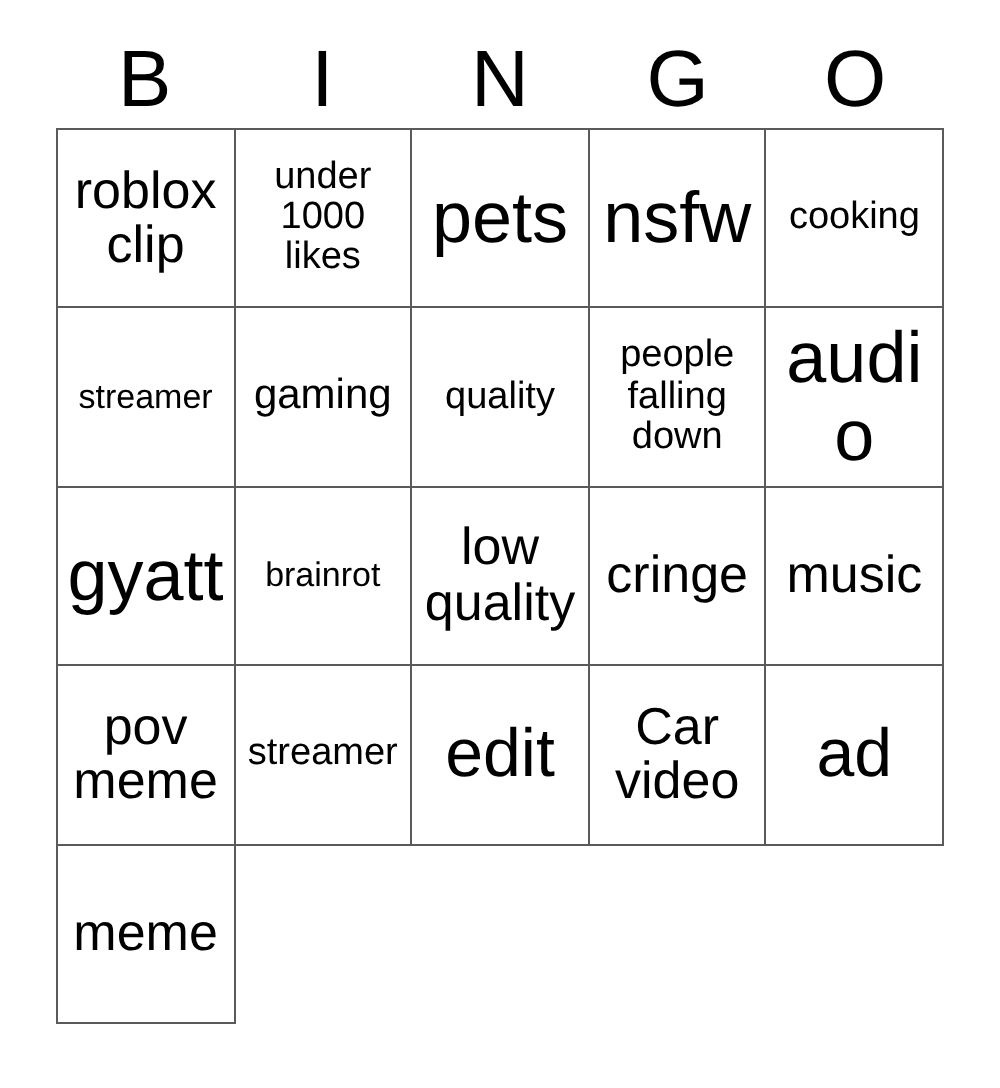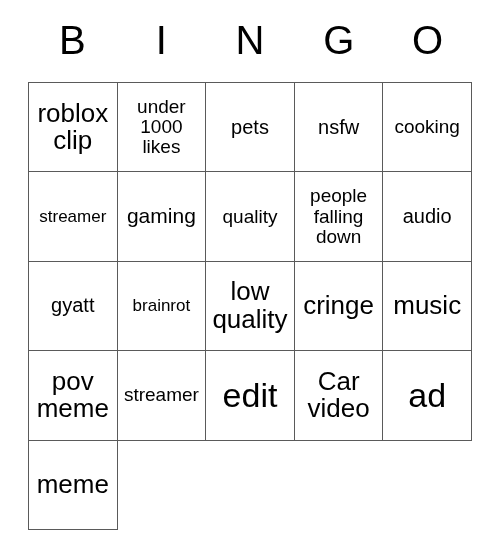--- a/index.html
+++ b/index.html
@@ -41,21 +41,21 @@
     font-weight: 400;
     color: #000000;
     letter-spacing: 0px;
     user-select: none;
   }
 
   
   #bingo-grid {
     position: absolute;
     left: 28px;
-    top: 82px;
+    top: 64px;
     width: 444px;
     height: 448px;
     display: grid;
     grid-template-columns: repeat(5, 1fr);
     grid-template-rows: repeat(5, 1fr);
     border-top: 1px solid #5a5a5a;
     border-left: 1px solid #5a5a5a;
     box-sizing: border-box;
     background: #ffffff;
   }
@@ -76,21 +76,21 @@
     width: 100%;
     text-align: center;
     line-height: 1.06;
     color: #000000;
     word-wrap: break-word;
     white-space: pre-line;
   }
 
   
   .sz-xl  { font-size: 34px; }
-  .sz-lg  { font-size: 20px; }
+  .sz-lg  { font-size: 36px; }
   .sz-md  { font-size: 26px; }
   .sz-sm  { font-size: 21px; }
   .sz-xs  { font-size: 19px; }
   .sz-xxs { font-size: 17px; }
 </style>
 </head>
 <body>
 
 <div id="card-root">
 

